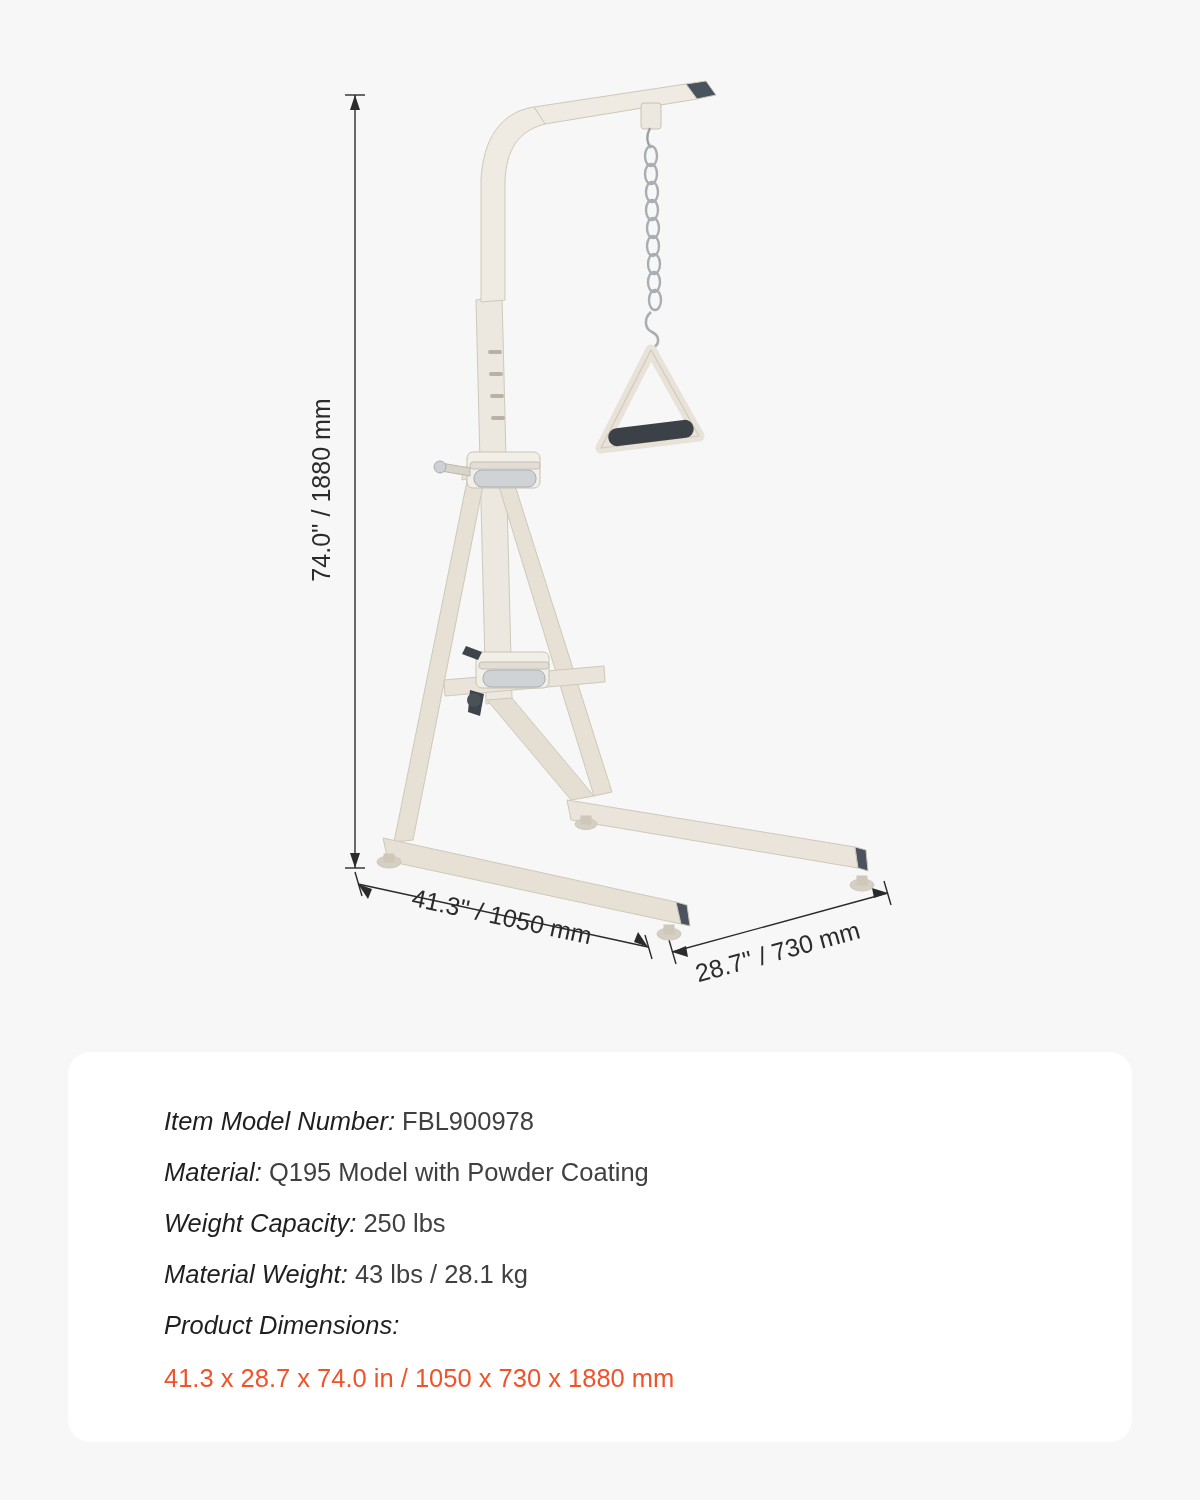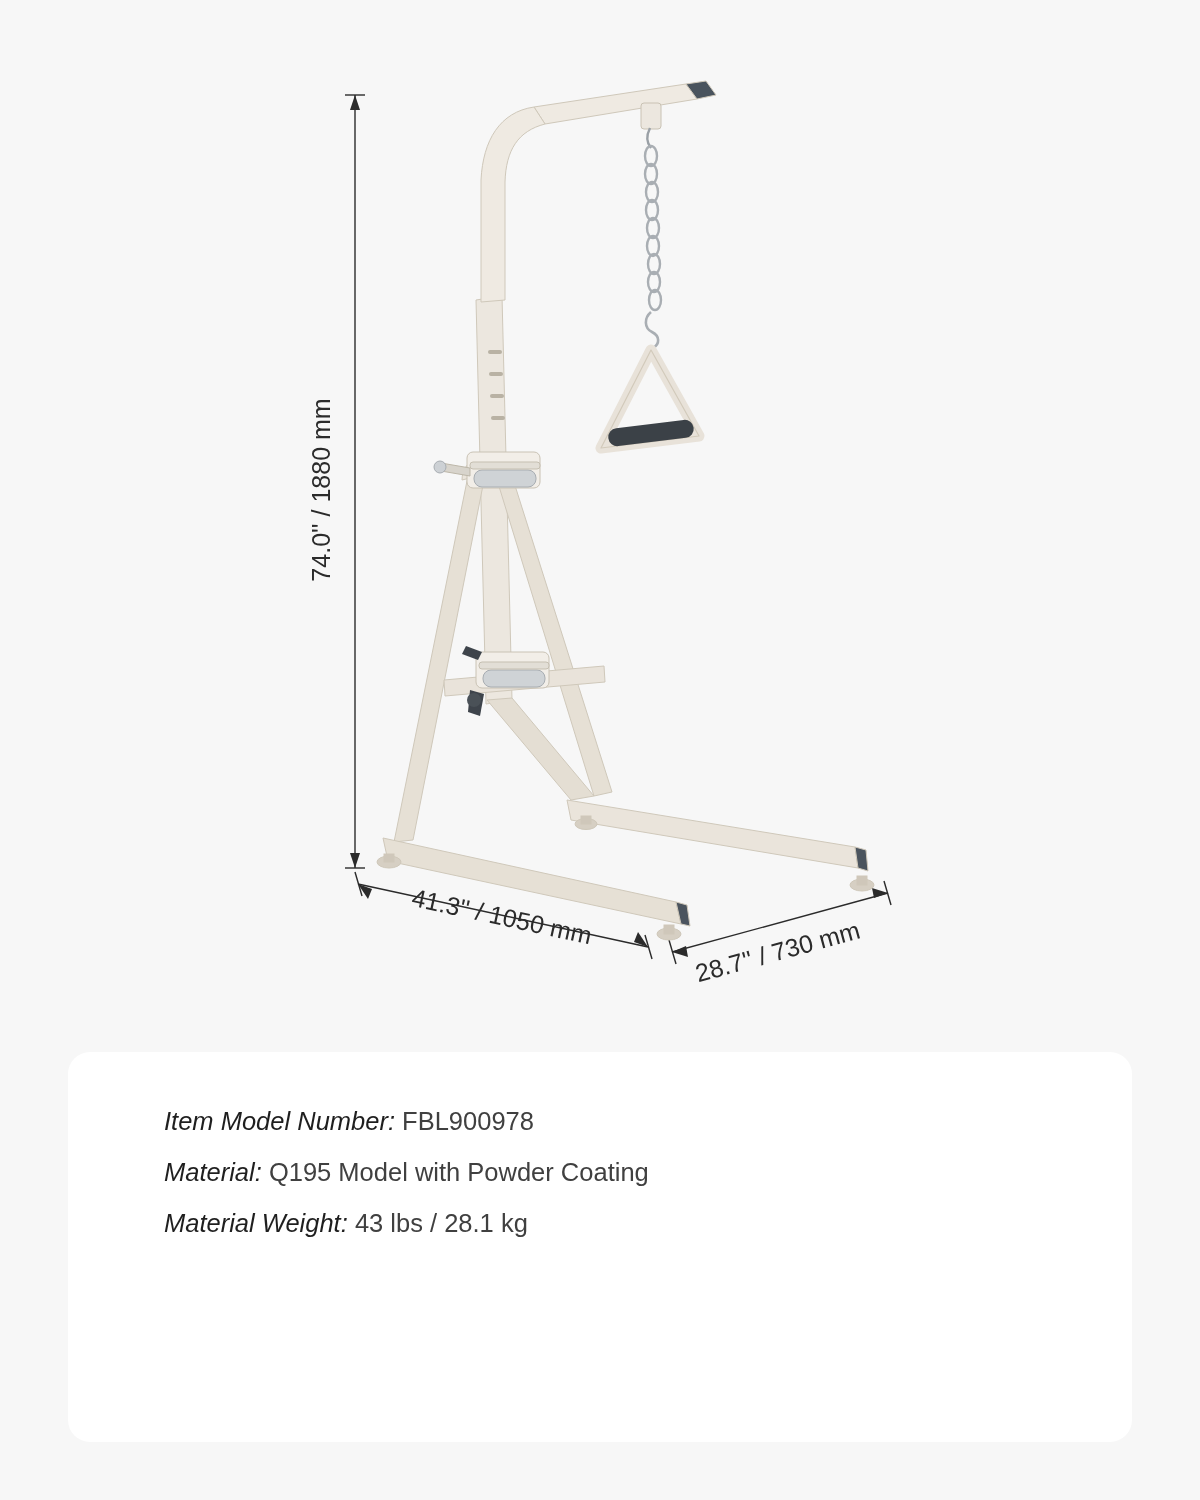--- a/index.html
+++ b/index.html
@@ -200,21 +200,29 @@
     <div class="spec-line">
       <span class="spec-label">Item Model Number:</span>
       <span class="spec-value">FBL900978</span>
     </div>
 
     <div class="spec-line">
       <span class="spec-label">Material:</span>
       <span class="spec-value">Q195 Model with Powder Coating</span>
     </div>
 
+    <div class="spec-line">
+      <span class="spec-label">Weight Capacity:</span>
+      <span class="spec-value">250 lbs</span>
+    </div>
 
     <div class="spec-line">
       <span class="spec-label">Material Weight:</span>
       <span class="spec-value">43 lbs / 28.1 kg</span>
     </div>
 
+    <div class="spec-line">
+      <span class="spec-label">Product Dimensions:</span>
+      <span class="spec-dims-value">41.3 x 28.7 x 74.0 in / 1050 x 730 x 1880 mm</span>
+    </div>
 
   </div>
 </div>
 
 </body></html>

